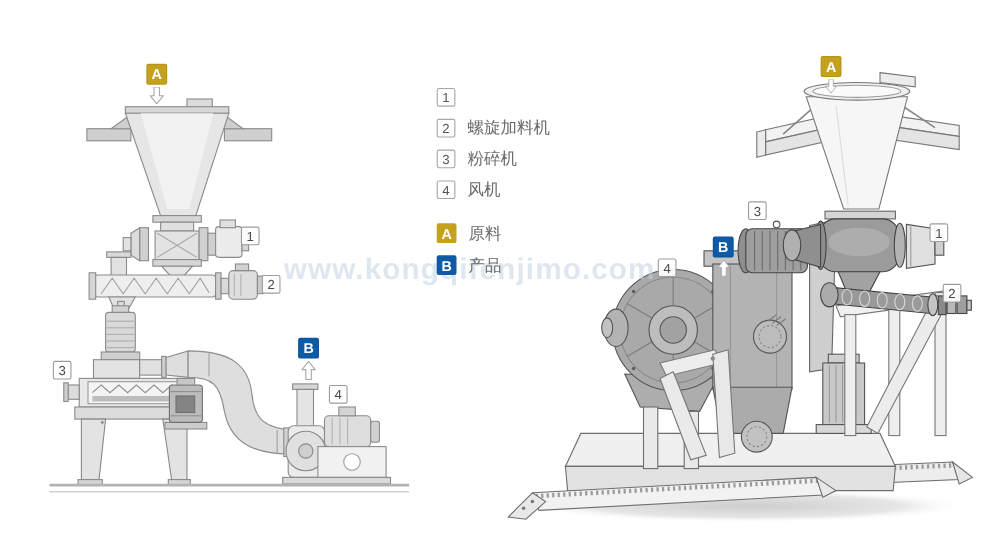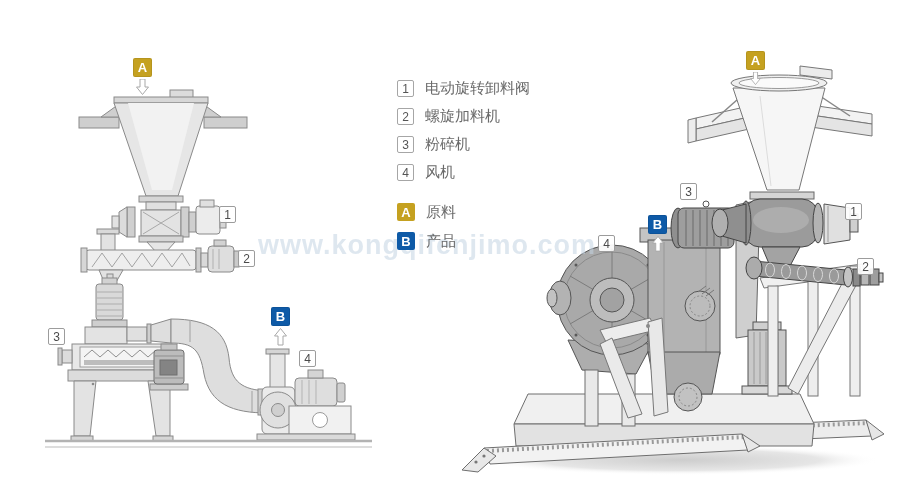--- a/index.html
+++ b/index.html
@@ -327,21 +327,20 @@
         <rect x="879" y="273" width="4" height="9" fill="#c4c4c4" stroke="#444"></rect>
       </g>
     </g>
   </svg>
 
   <div class="watermark">www.kongqifenjimo.com</div>
 
   <div class="legend">
     <div class="legend-row">
       <span class="numbox">1</span>
-      <span class="legend-label">电动旋转卸料阀</span>
     </div>
     <div class="legend-row">
       <span class="numbox">2</span>
       <span class="legend-label">螺旋加料机</span>
     </div>
     <div class="legend-row">
       <span class="numbox">3</span>
       <span class="legend-label">粉碎机</span>
     </div>
     <div class="legend-row">

